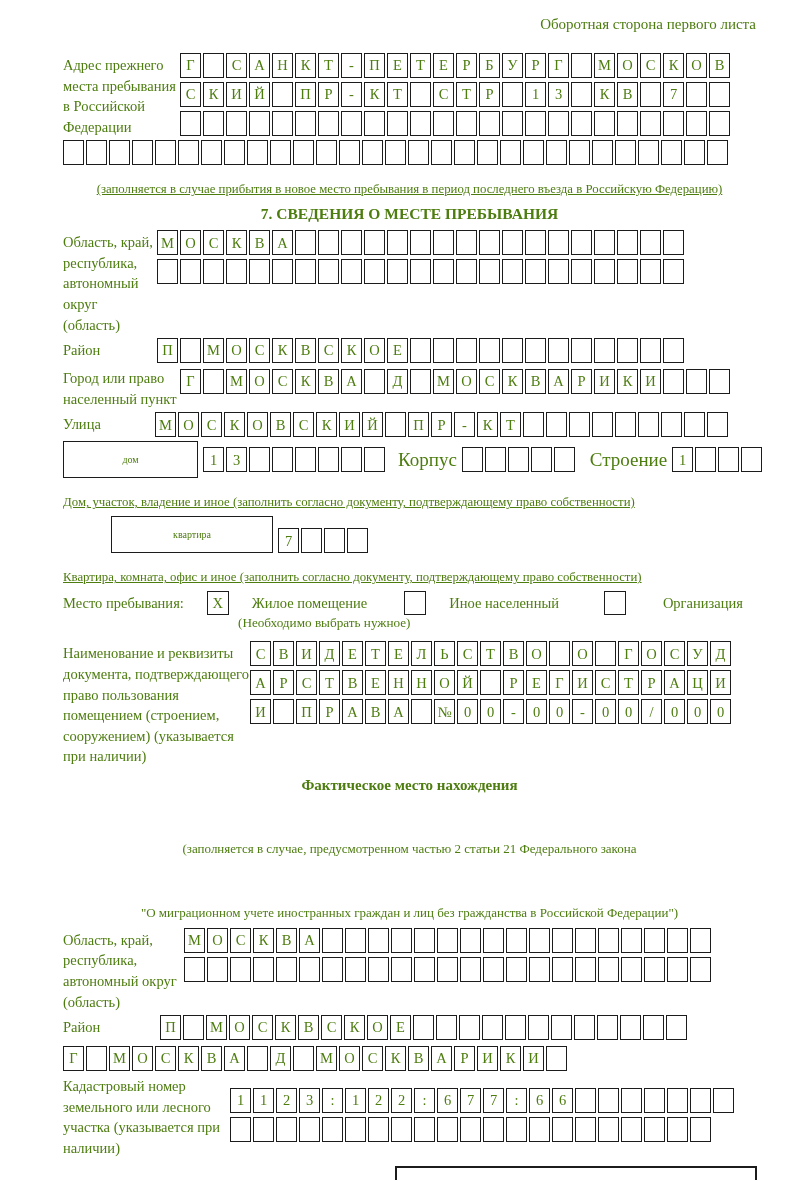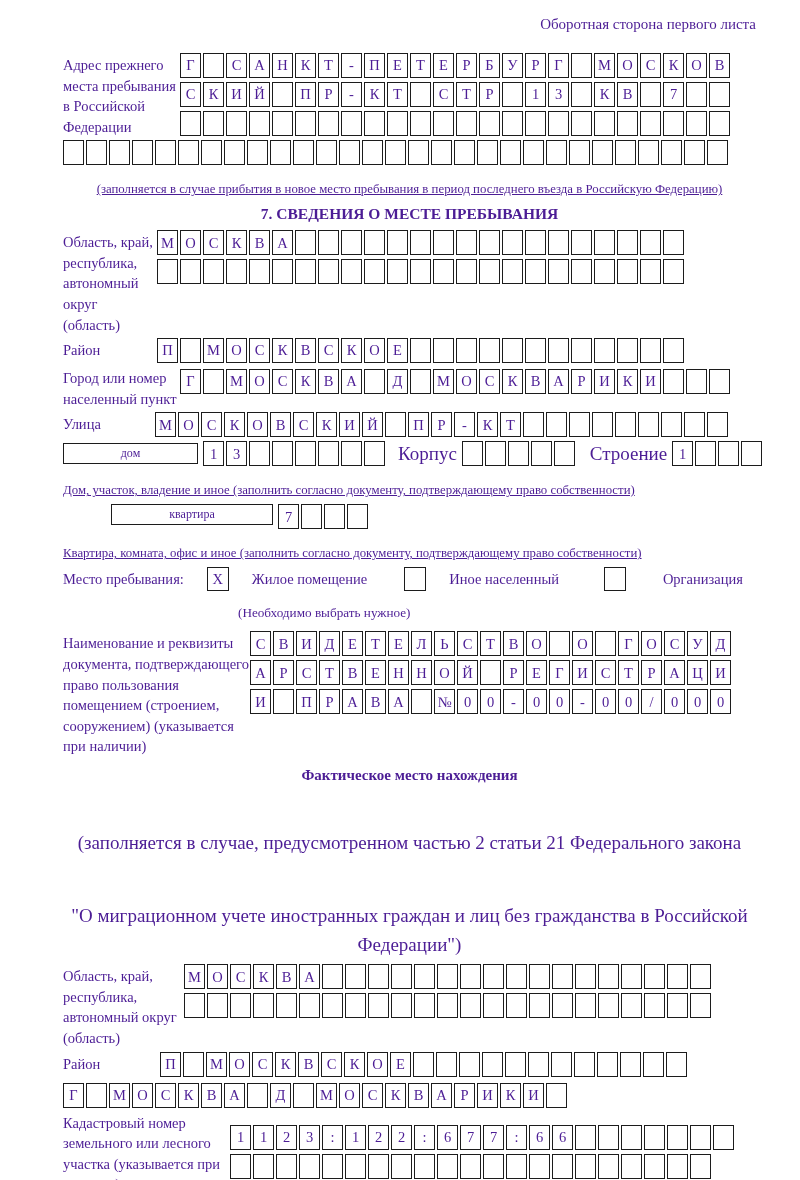--- a/index.html
+++ b/index.html
@@ -2,21 +2,21 @@
 <html><head>
 <meta charset="utf-8">
 <style>
   html,body { margin:0; padding:0; background:#ffffff; }
   .page {
     position:relative;
     width:800px; height:1180px;
     box-sizing:border-box;
     padding:16px 44px 0 63px;
     font-family:"Liberation Serif", serif;
-    color:#4c1d95;
+    color:#4d7c0f;
     overflow:hidden;
   }
   .page-note { text-align:right; font-size:15px; margin-bottom:20px; }
 
   .fieldrow { display:flex; align-items:flex-start; margin-bottom:3px; }
   .label { font-size:14.5px; line-height:1.42; flex:0 0 auto; padding-top:2px; }
   .boxcol { display:flex; flex-direction:column; gap:4px; }
   .boxes { display:flex; gap:2px; }
 
   .cell {
@@ -25,34 +25,34 @@
     border:1.6px solid #1c1c1c;
     display:inline-flex; align-items:center; justify-content:center;
     font-size:14.5px; line-height:1; flex:0 0 auto;
     background:#fff;
   }
   .caption { font-size:12.8px; margin:17px 0 6px 0;text-decoration:underline; }
   .caption.center { text-align:center; }
 
   h2.sec-title { font-size:15.5px; font-weight:bold; text-align:center; margin:8px 0 7px 0; }
   h3.sub-title { font-size:15px; font-weight:bold; text-align:center; margin:10px 0 6px 0; }
-  .note-line { font-size:19px; text-align:center; line-height:1.5;margin-top:45px; }
+  .note-line { font-size:13px; text-align:center; line-height:1.5;margin-top:45px; }
 
   .widebox {
-    box-sizing:border-box; border:1.6px solid #1c1c1c; height:21px;
+    box-sizing:border-box; border:1.6px solid #1c1c1c; height:37px;
     display:inline-flex; align-items:center; justify-content:center;
-    font-size:12px; background:#fff; flex:0 0 auto;
+    font-size:10px; background:#fff; flex:0 0 auto;
   }
   .widebox.house { width:135px; }
   .widebox.apt { width:162px; }
   .inline-label { font-size:19px; align-self:center; white-space:nowrap; }
 
   .stay-row { display:flex; align-items:center; gap:23px; margin-top:6px; font-size:14.5px; }
   .stay-row .cell { width:22px; height:24px; }
-  .choose-note { font-size:13.2px; margin:14px 0 10px 175px; }
+  .choose-note { font-size:13.2px; margin:0 0 10px 175px; }
 
   .stamp-wrap { margin-top:8px; margin-left:332px; width:362px; }
   .stamp-box { box-sizing:border-box; width:362px; height:176px; border:2px solid #1c1c1c; background:#fff; }
 </style>
 </head>
 <body>
 
 <div class="page">
 
   <div class="page-note">Оборотная сторона первого листа</div>
@@ -254,21 +254,21 @@
         <span class="cell"></span>
         <span class="cell"></span>
         <span class="cell"></span>
         <span class="cell"></span>
         <span class="cell"></span>
         <span class="cell"></span>
       </div>
   </div>
 
   <div class="fieldrow">
-    <div class="label" style="width:117px">Город или номер населенный пункт</div>
+    <div class="label" style="width:117px">Город или право населенный пункт</div>
     <div class="boxes" style="margin-top:3px">
         <span class="cell">Г</span>
         <span class="cell"></span>
         <span class="cell">М</span>
         <span class="cell">О</span>
         <span class="cell">С</span>
         <span class="cell">К</span>
         <span class="cell">В</span>
         <span class="cell">А</span>
         <span class="cell"></span>
@@ -344,21 +344,21 @@
     <span class="inline-label" style="margin-left:10px">Строение</span>
     <span class="boxes">
         <span class="cell">1</span>
         <span class="cell"></span>
         <span class="cell"></span>
         <span class="cell"></span>
       </span>
   </div>
   <div class="caption">Дом, участок, владение и иное (заполнить согласно документу, подтверждающему право собственности)</div>
 
-  <div style="display:flex; align-items:flex-start; gap:5px;padding-left:48px;">
+  <div style="display:flex; align-items:flex-end; gap:5px;padding-left:48px;">
     <span class="widebox apt">квартира</span>
     <span class="boxes">
         <span class="cell">7</span>
         <span class="cell"></span>
         <span class="cell"></span>
         <span class="cell"></span>
       </span>
   </div>
   <div class="caption">Квартира, комната, офис и иное (заполнить согласно документу, подтверждающему право собственности)</div>
 

